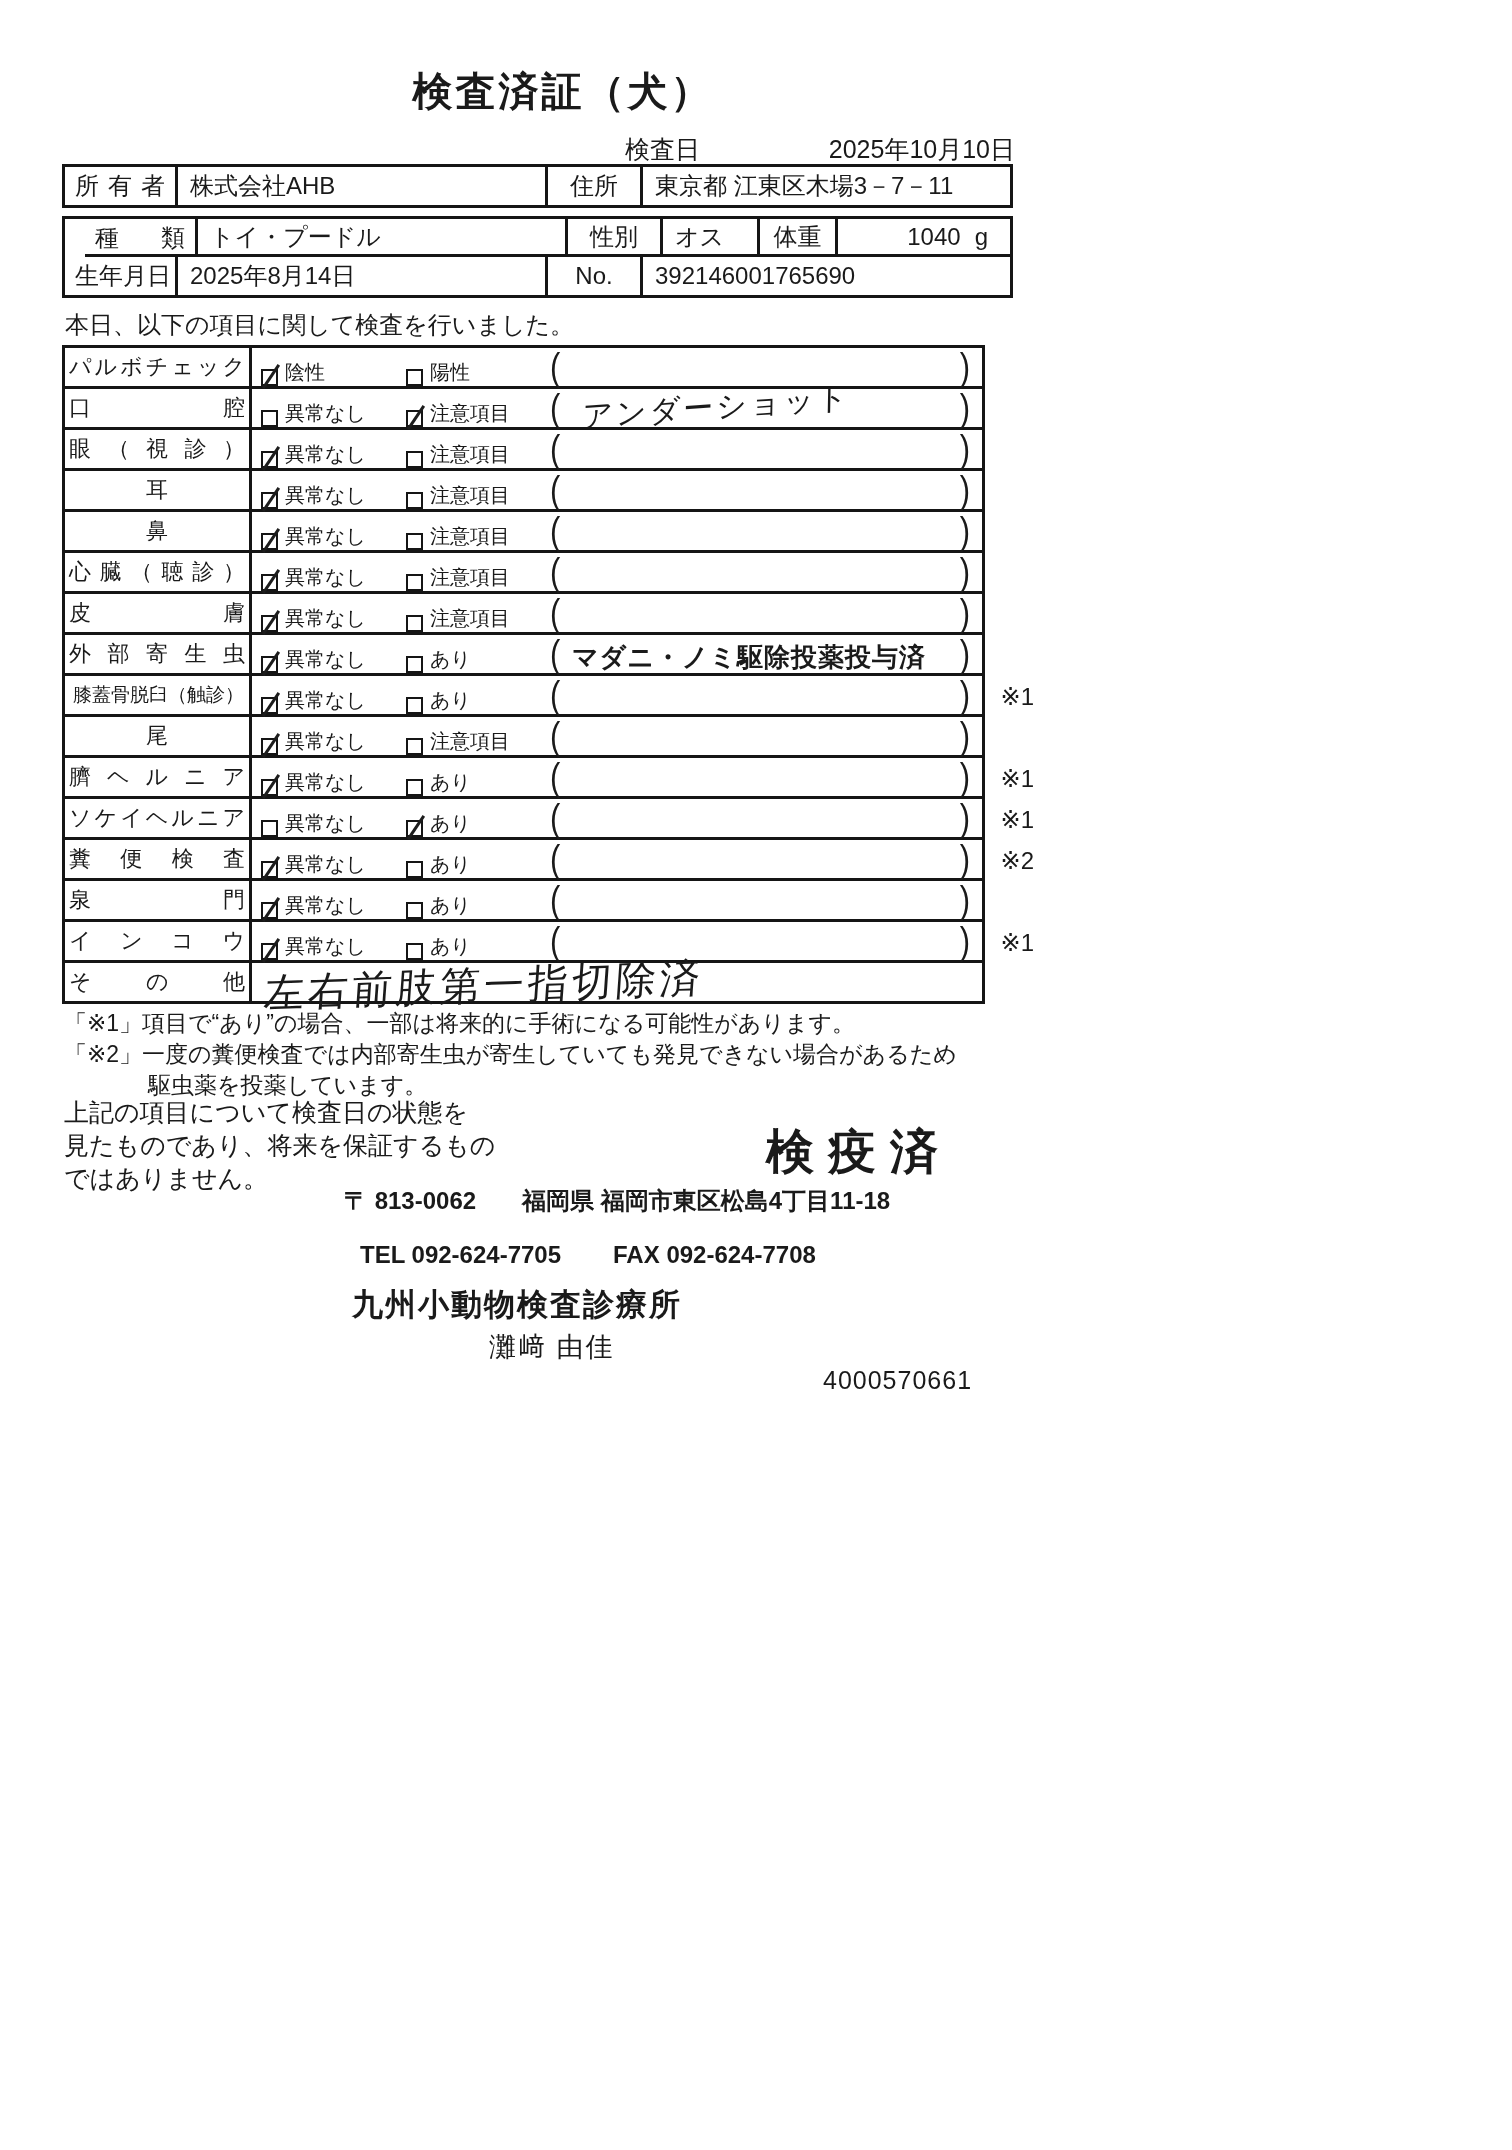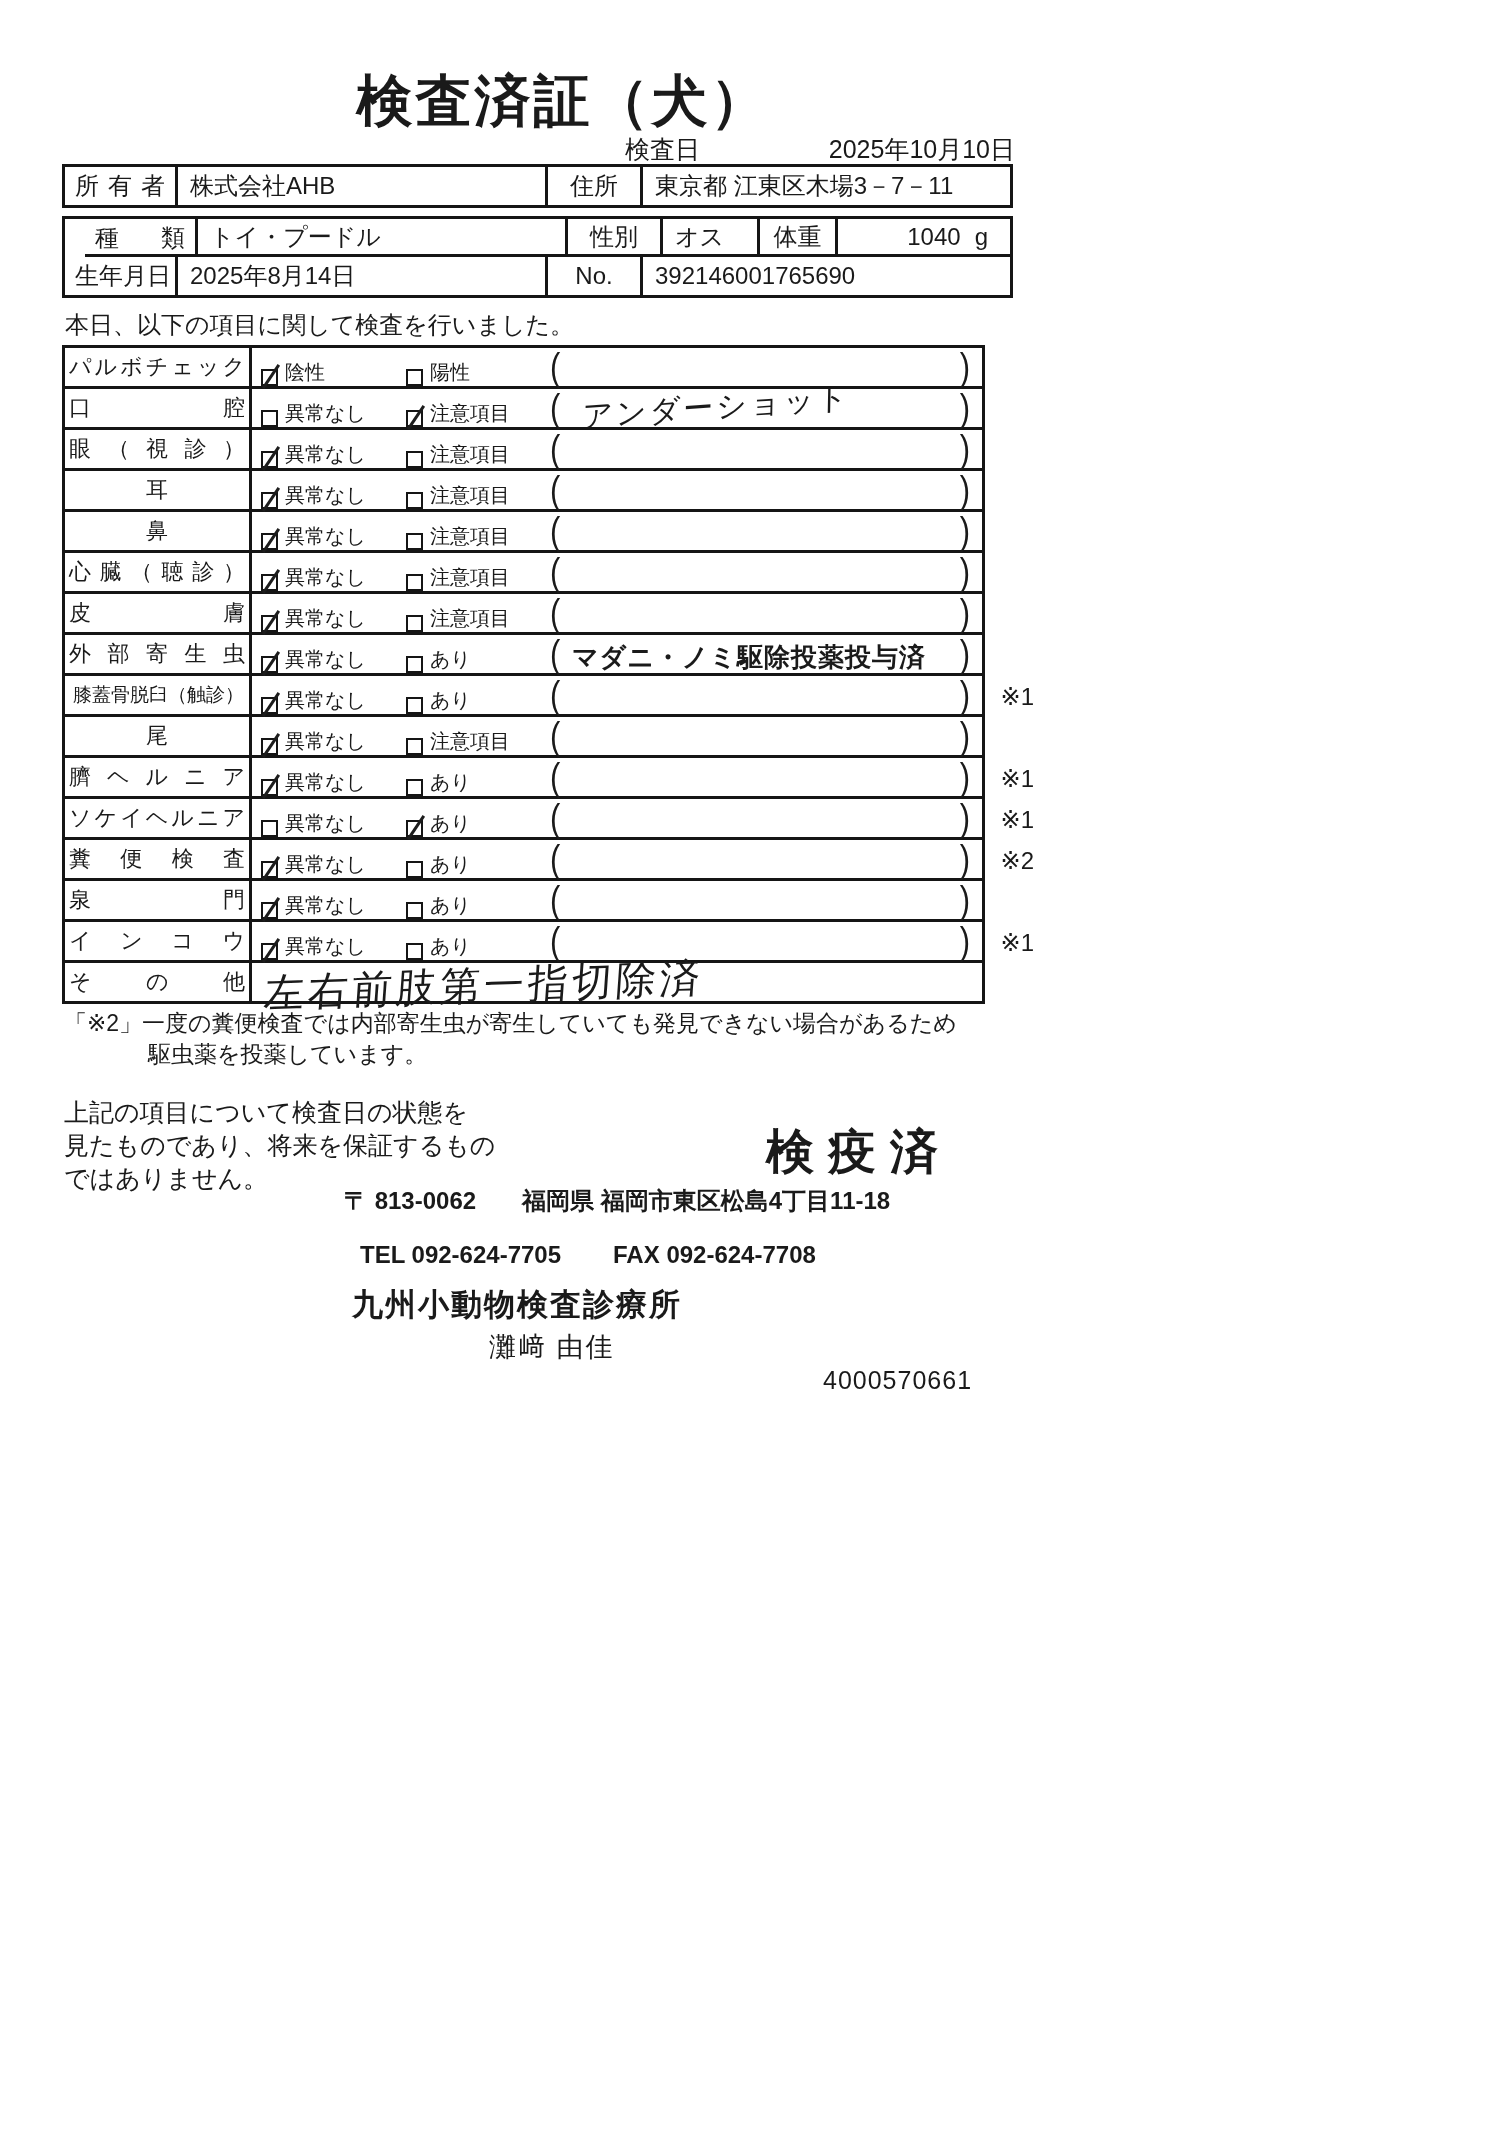--- a/index.html
+++ b/index.html
@@ -1,21 +1,21 @@
 <!DOCTYPE html>
 <html><head>
 <meta charset="utf-8">
 <style>
   * { margin:0; padding:0; box-sizing:border-box; }
   html,body { background:#e9e9e9; }
   body { font-family:"Liberation Sans","DejaVu Sans",sans-serif; color:#1a1a1a; }
   .page { position:relative; width:1512px; height:2150px; background:#ffffff; overflow:hidden; }
   .abs { position:absolute; }
 
-  .title { top:64px; left:0; width:1080px; text-align:center; font-size:56px; font-weight:700; letter-spacing:3px;padding-left:46px; }
+  .title { top:64px; left:0; width:1080px; text-align:center; font-size:40px; font-weight:700; letter-spacing:3px;padding-left:46px; }
 
   .date-row { top:133px; left:625px; width:390px; display:flex; justify-content:space-between; font-size:25px; }
 
   .tbl { border:3px solid #151515; }
   .tbl1 { top:164px; left:62px; width:951px; }
   .tbl2 { top:216px; left:62px; width:951px; }
   .trow { display:flex; height:38px; }
   .trow.bline { border-bottom:3px solid #151515;margin-left:20px; }
   .cell { border-right:3px solid #151515; font-size:24px; height:100%; overflow:hidden; white-space:nowrap; }
   .cell:last-child { border-right:none; }
@@ -340,20 +340,21 @@
       </div>
       <div class="check-row">
         <div class="item">その他</div>
         <div class="other-zone">
           <div class="remark hand-large">左右前肢第一指切除済</div>
         </div>
       </div>
     </div>
 
   <div class="abs footnotes">
+    <div>「※1」項目で“あり”の場合、一部は将来的に手術になる可能性があります。</div>
     <div>「※2」一度の糞便検査では内部寄生虫が寄生していても発見できない場合があるため</div>
     <div class="indent">駆虫薬を投薬しています。</div>
   </div>
 
   <div class="abs disclaimer">
     <div>上記の項目について検査日の状態を</div>
     <div>見たものであり、将来を保証するもの</div>
     <div>ではありません。</div>
   </div>
 

